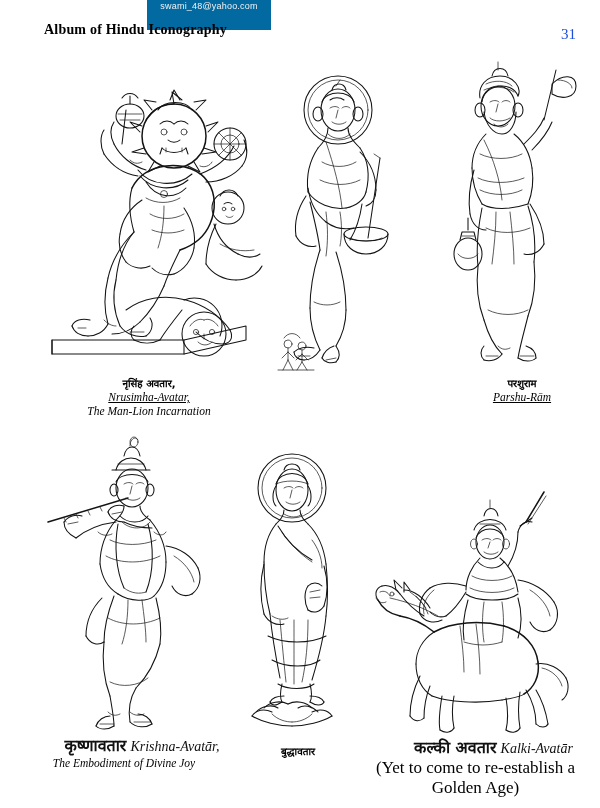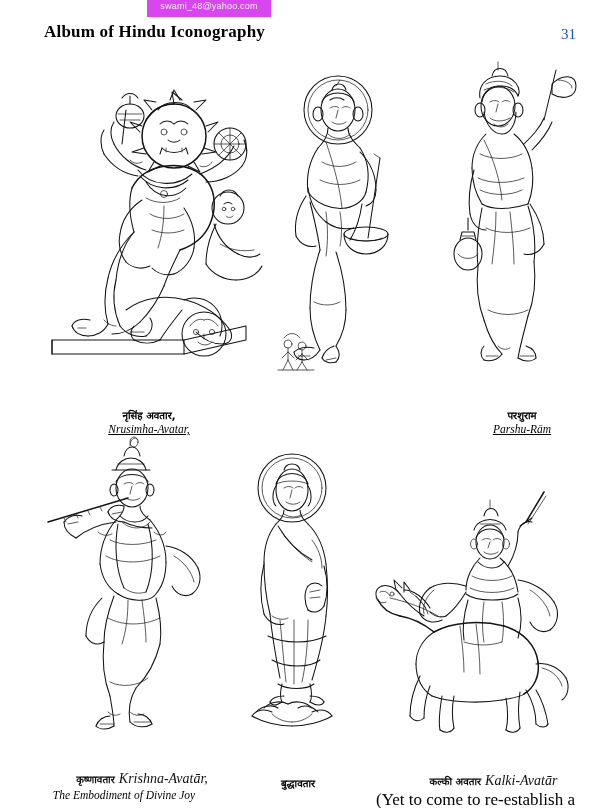--- a/index.html
+++ b/index.html
@@ -23,39 +23,39 @@
     height: 808px;
     background: #ffffff;
   }
 
   
   .watermark {
     position: absolute;
     left: 147px;
     top: 0px;
     width: 124px;
-    height: 17px;
-    background: #d946ef;
+    height: 30px;
+    background: #0369a1;
     color: #f2f2f2;
     font-family: "Liberation Sans", sans-serif;
     font-size: 9px;
     line-height: 13px;
     text-align: center;
     letter-spacing: 0.2px;
     white-space: nowrap;
   }
 
   
   .book-title {
     position: absolute;
     left: 44px;
     top: 22px;
     font-family: "Liberation Serif", serif;
     font-weight: bold;
-    font-size: 17px;
+    font-size: 14px;
     letter-spacing: 0.2px;
     color: #000;
   }
   .page-number {
     position: absolute;
     right: 24px;
     top: 26px;
     font-size: 15px;
     color: #1d4ed8;
   }
@@ -66,21 +66,20 @@
   }
   .figure-box {
     position: absolute;
     left: 0; top: 0;
   }
   .caption {
     position: absolute;
     width: 100%;
     text-align: center;
     line-height: 1.22;
-    margin-top: 32px;
   }
   .cap-dev {
     font-family: "DejaVu Sans", sans-serif;
     font-size: 10px;
     font-weight: bold;
     color: #000;
   }
   .cap-roman {
     font-family: "Liberation Serif", serif;
     font-style: italic;
@@ -94,21 +93,21 @@
     font-size: 11.5px;
     color: #000;
   }
   .cap-note {
     font-family: "Liberation Serif", serif;
     font-size: 17px;
     color: #000;
   }
   .cap-inline {
     font-family: "DejaVu Sans", sans-serif;
-    font-size: 10px;
+    font-size: 16px;
     font-weight: bold;
     padding-left: 36px;
   }
   .cap-inline-roman {
     font-family: "Liberation Serif", serif;
     font-style: italic;
     font-size: 14px;
   }
 
   svg { display: block; }
@@ -265,20 +264,21 @@
         <path class="ln" d="M140 226 C132 228 124 226 118 220"></path>
 
         <path class="ln-thin" d="M96 112 C100 116 104 116 108 114"></path>
         <path class="ln-thin" d="M166 118 C170 120 176 118 178 114"></path>
         <path class="ln-thin" d="M70 272 C74 276 78 278 82 278"></path>
       </svg>
     </div>
     <div class="caption" style="top:330px; left:0;">
       <div class="cap-dev">नृसिंह अवतार,</div>
       <div class="cap-roman">Nrusimha-Avatar,</div>
+      <div class="cap-eng">The  Man-Lion  Incarnation</div>
     </div>
   </div>
 
   <div class="plate" style="left:270px; top:62px; width:140px; height:360px;">
     <div class="figure-box">
       <svg width="140" height="320" viewBox="0 0 140 320">
 
         <circle class="ln" cx="68" cy="48" r="34"></circle>
         <circle class="ln-thin" cx="68" cy="48" r="30"></circle>
 

